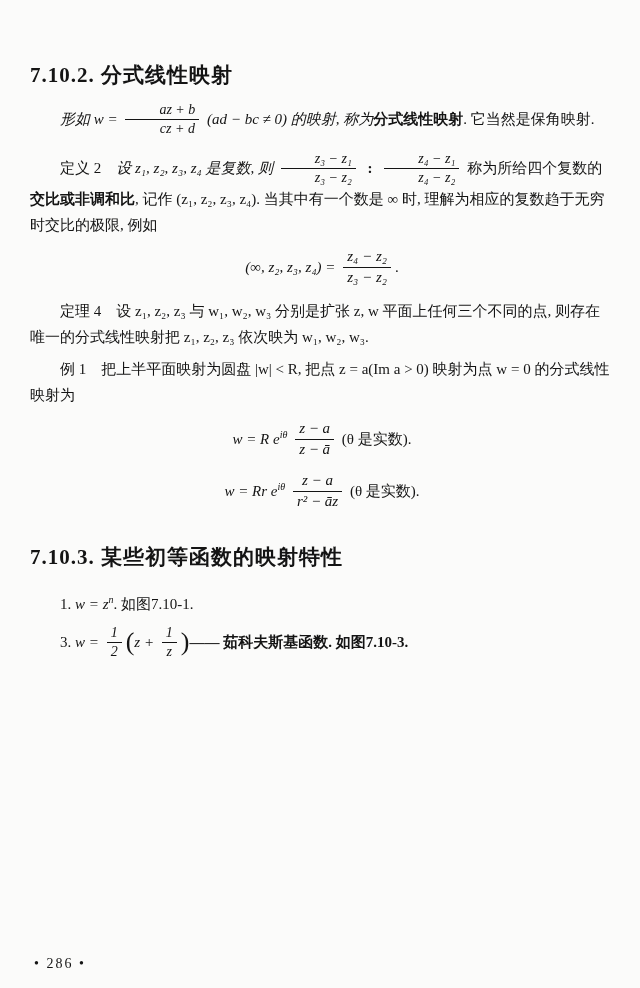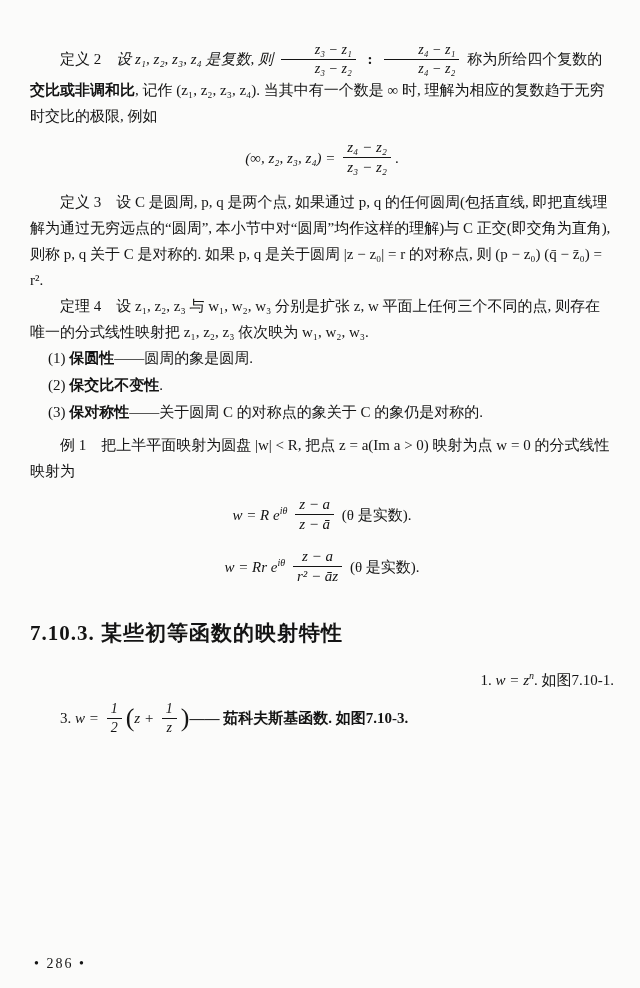--- a/index.html
+++ b/index.html
@@ -61,77 +61,66 @@
   .sp-head1{margin-top:34px;}
   .sp-para{margin-top:14px;}
   .sp-small{margin-top:6px;}
 </style>
 </head>
 <body>
 
 <div class="page">
 
 
+  <h2 class="heading sp-head1">7.10.2. 分式线性映射</h2>
 
+  <p class="para indent sp-para">
+    <span class="math">形如 w =</span>
+    <span class="frac"><span class="num">az + b</span><span class="den">cz + d</span></span>
+    <span class="math">(ad − bc ≠ 0) 的映射, 称为</span><span class="term">分式线性映射</span><span>. 它当然是保角映射.</span>
+  </p>
 
   <p class="para indent sp-para">
     <span class="label">定义 2</span><span class="math">设 z₁, z₂, z₃, z₄ 是复数, 则</span>
     <span class="frac"><span class="num">z₃ − z₁</span><span class="den">z₃ − z₂</span></span>
     <span class="colon-sep">:</span>
     <span class="frac"><span class="num">z₄ − z₁</span><span class="den">z₄ − z₂</span></span>
     <span>称为所给四个复数的</span><span class="term">交比或非调和比</span><span>, 记作 (z₁, z₂, z₃, z₄).  当其中有一个数是 ∞ 时, 理解为相应的复数趋于无穷时交比的极限, 例如</span>
   </p>
 
   <div class="eq-line">
     <span class="math">(∞, z₂, z₃, z₄) =</span>
     <span class="frac"><span class="num">z₄ − z₂</span><span class="den">z₃ − z₂</span></span><span>.</span>
   </div>
 
-  <p class="para indent">
-    <span class="label">定义 3</span><span>设 C 是圆周, p, q 是两个点, 如果通过 p, q 的任何圆周(包括直线, 即把直线理解为通过无穷远点的“圆周”, 本小节中对“圆周”均作这样的理解)与 C 正交(即交角为直角), 则称 p, q 关于 C 是对称的. 如果 p, q 是关于圆周 |z − z₀| = r 的对称点, 则 (p − z₀) (q̄ − z̄₀) = r².</span>
-  </p>
 
   <p class="para indent">
     <span class="label">定理 4</span><span>设 z₁, z₂, z₃ 与 w₁, w₂, w₃ 分别是扩张 z, w 平面上任何三个不同的点, 则存在唯一的分式线性映射把 z₁, z₂, z₃ 依次映为 w₁, w₂, w₃.</span>
   </p>
 
-  <div class="list-block">
-    <p class="para" style="padding-left:1.2em;">
-      <span>(1)</span>
-      <span class="term">保圆性</span><span>——圆周的象是圆周.</span>
-    </p>
-    <p class="para" style="padding-left:1.2em;">
-      <span>(2)</span>
-      <span class="term">保交比不变性</span><span>.</span>
-    </p>
-    <p class="para" style="padding-left:1.2em;">
-      <span>(3)</span>
-      <span class="term">保对称性</span><span>——关于圆周 C 的对称点的象关于 C 的象仍是对称的.</span>
-    </p>
-  </div>
 
   <p class="para indent sp-small">
     <span class="label">例 1</span><span>把上半平面映射为圆盘 |w| &lt; R, 把点 z = a(Im a &gt; 0) 映射为点 w = 0 的分式线性映射为</span>
   </p>
   <div class="eq-line">
     <span class="math">w = R e</span><sup>iθ</sup>
     <span class="frac"><span class="num">z − a</span><span class="den">z − ā</span></span>
     <span>(θ 是实数).</span>
   </div>
 
   <div class="eq-line">
     <span class="math">w = Rr e</span><sup>iθ</sup>
     <span class="frac"><span class="num">z − a</span><span class="den">r² − āz</span></span>
     <span>(θ 是实数).</span>
   </div>
 
   <h2 class="heading sp-head1">7.10.3. 某些初等函数的映射特性</h2>
 
   <div class="fn-list sp-para">
-    <p class="para" style="padding-left:2em;text-align:right;">
+    <p class="para" style="padding-left:2em;">
       <span>1.</span>
       <span class="math">w = z</span><sup>n</sup><span>.  如图7.10-1.</span>
     </p>
     <p class="para" style="padding-left:2em;line-height:44px;">
       <span>3.</span>
       <span class="math">w =</span>
       <span class="frac"><span class="num">1</span><span class="den">2</span></span><span class="bigparen">(</span><span class="math">z +</span>
       <span class="frac"><span class="num">1</span><span class="den">z</span></span><span class="bigparen">)</span><span class="term">—— 茹科夫斯基函数.  如图7.10-3.</span>
     </p>
   </div>

